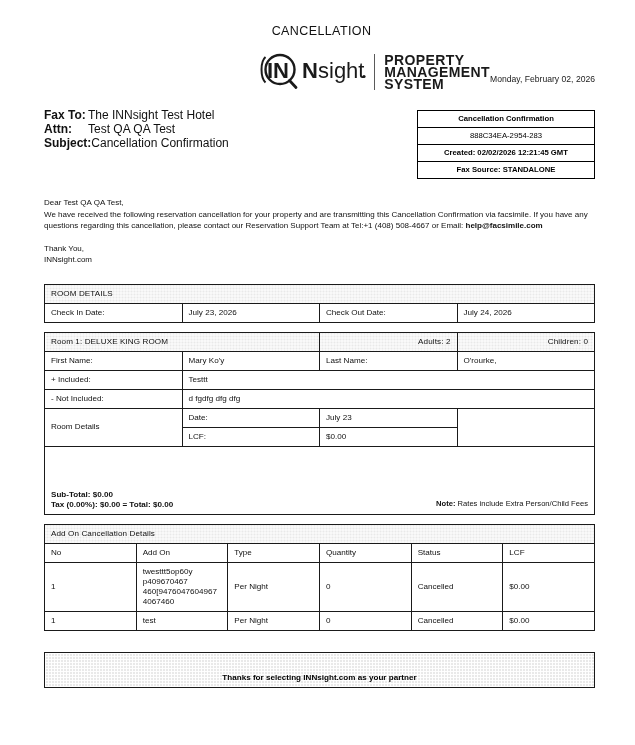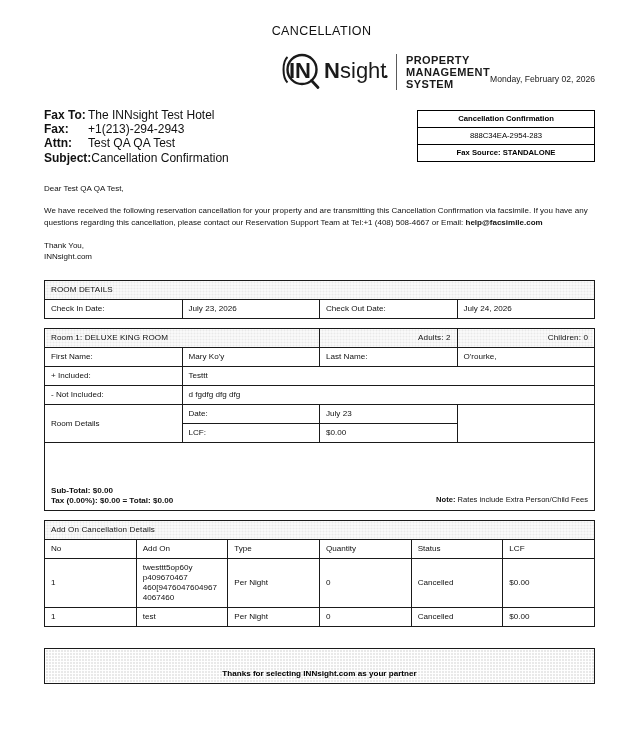--- a/index.html
+++ b/index.html
@@ -51,21 +51,21 @@
     height: 40px;
   }
   .logo-mark svg { display: block; }
   .logo-divider {
     width: 1px;
     background: #5a5a5a;
     height: 36px;
     margin: 0 9px 0 6px;
   }
   .logo-text {
-    font-size: 11px;
+    font-size: 14px;
     font-weight: bold;
     line-height: 12.2px;
     letter-spacing: 0.4px;
     color: #1a1a1a;
   }
   .header-date {
     font-size: 8.6px;
     color: #1a1a1a;
     margin-top: 22px;
     white-space: nowrap;
@@ -112,21 +112,21 @@
 
   
   .letter {
     padding: 0 42px 0 44px;
     margin-top: 18px;
     font-size: 8px;
     line-height: 11.6px;
     color: #111;
   }
   .letter p { margin: 0; }
-  .letter .greet { margin-bottom: 11px; }
+  .letter .greet { }
   .letter .para { margin-bottom: 11px; }
   .letter b { font-weight: bold; }
   .thanks-line { line-height: 11.4px; }
 
   
   .tbl-wrap { padding: 0 40px 0 44px; }
   table.grid {
     width: 100%;
     border-collapse: collapse;
     table-layout: fixed;
@@ -236,36 +236,33 @@
     <div class="header-date">Monday, February 02, 2026</div>
   </div>
 
   <div class="fax-area">
     <div class="fax-list">
       <div class="fax-line">
         <span class="fax-label">Fax To:</span>
         <span class="fax-value">The INNsight Test Hotel</span>
       </div>
       <div class="fax-line">
-        <span class="fax-label">Fax:</span>
-        <span class="fax-value">+1(213)-294-2943</span>
-      </div>
-      <div class="fax-line">
         <span class="fax-label">Attn:</span>
         <span class="fax-value">Test QA QA Test</span>
       </div>
       <div class="fax-line">
         <span class="fax-label">Subject:</span>
         <span class="fax-value">Cancellation Confirmation</span>
       </div>
     </div>
 
     <div class="conf-box">
       <div class="conf-row bold">Cancellation Confirmation</div>
       <div class="conf-row plain">888C34EA-2954-283</div>
+      <div class="conf-row bold">Created: 02/02/2026 12:21:45 GMT</div>
       <div class="conf-row bold">Fax Source: STANDALONE</div>
     </div>
   </div>
 
   <div class="letter">
     <p class="greet">Dear Test QA QA Test,</p>
     <p class="para">
       <span>We have received the following reservation cancellation for your property and are transmitting this Cancellation Confirmation via facsimile. If you have any questions regarding this cancellation, please contact our Reservation Support Team at Tel:+1 (408) 508-4667 or Email:</span>
       <b>help@facsimile.com</b>
     </p>

